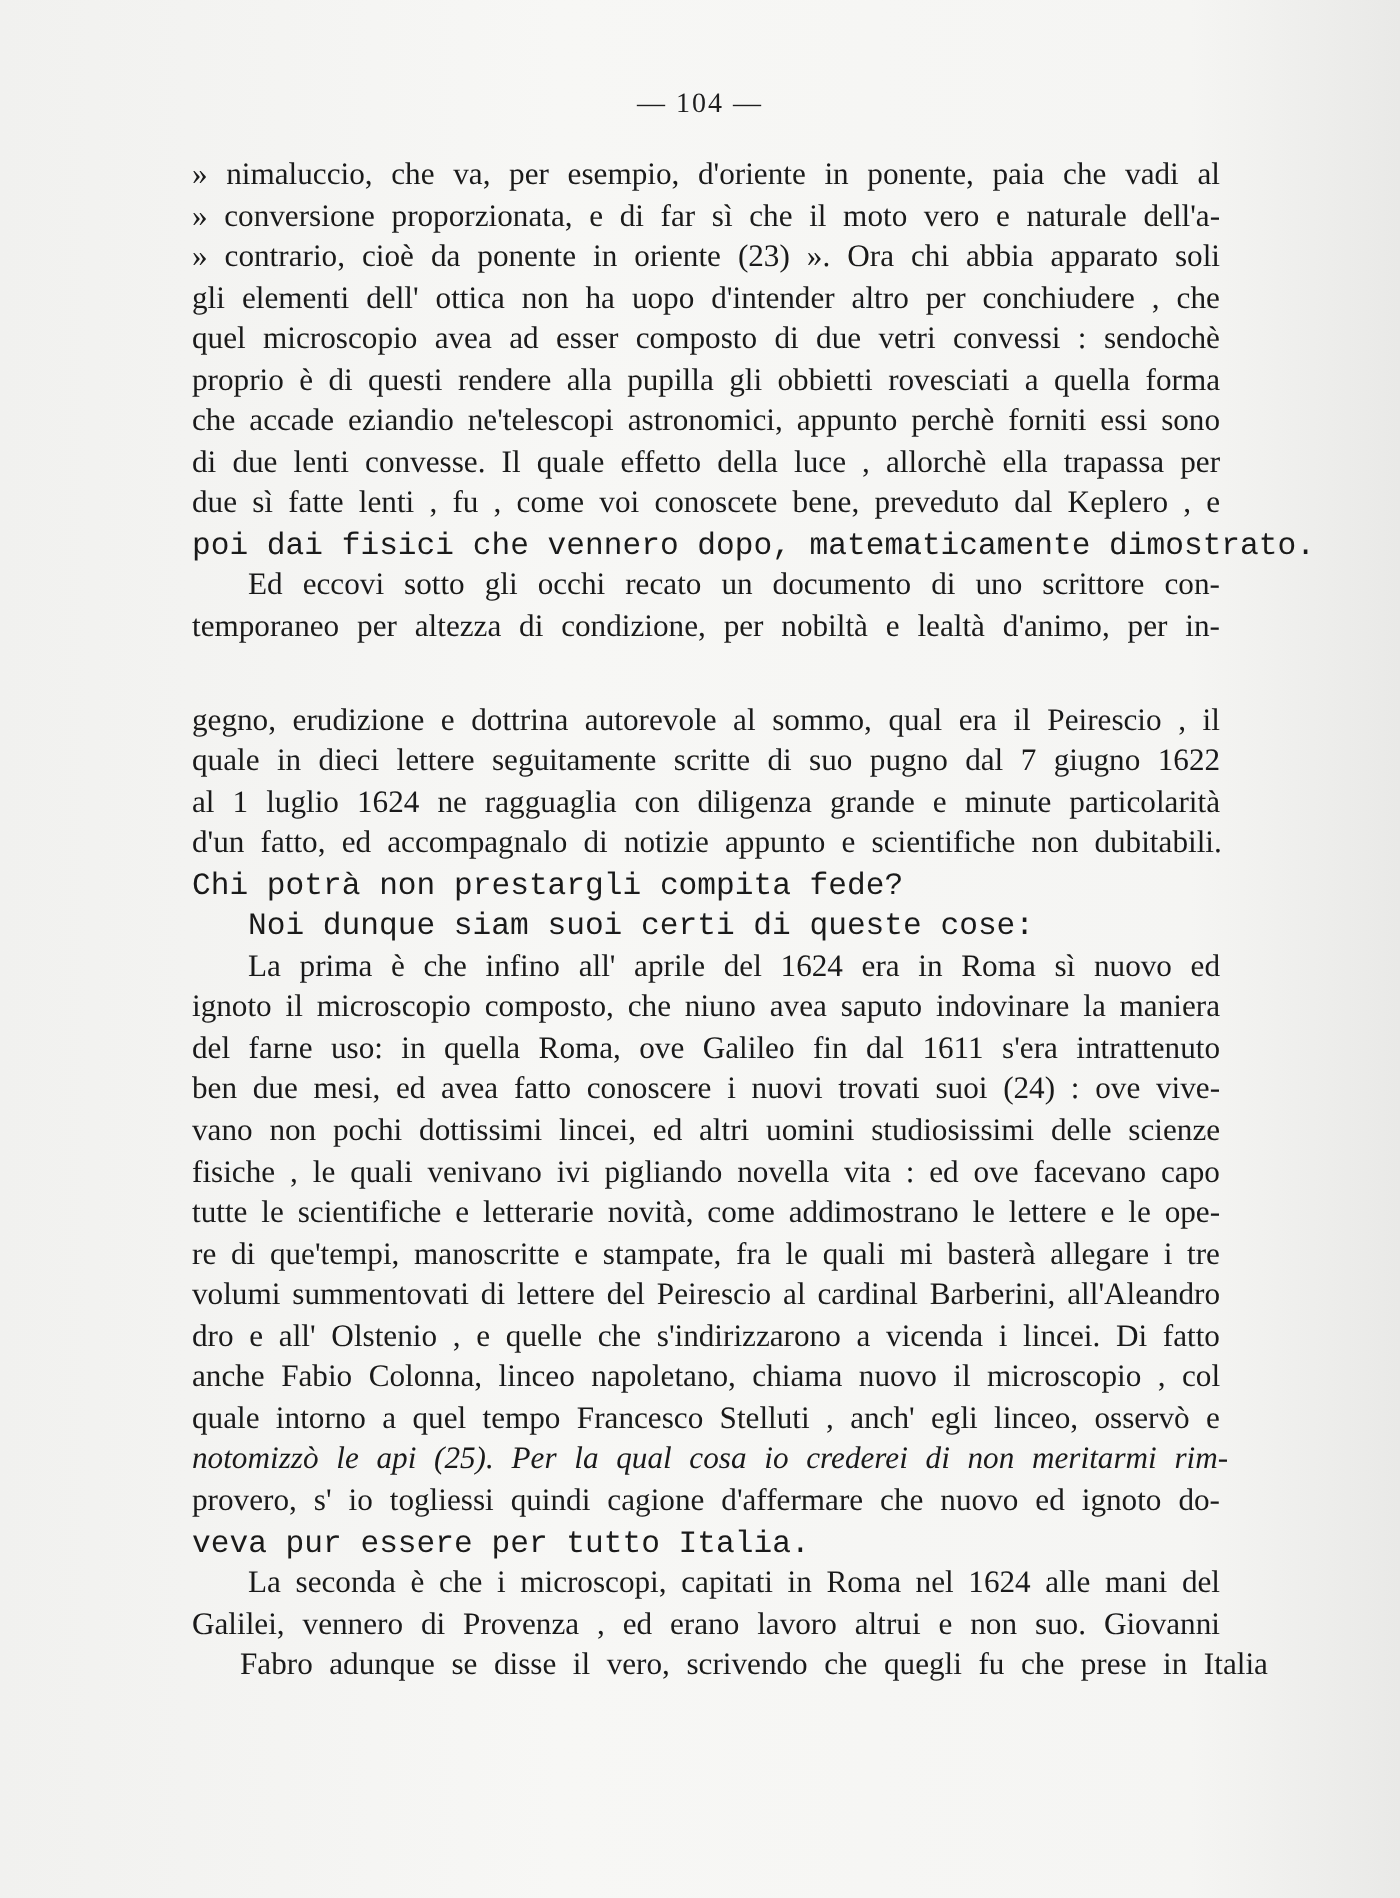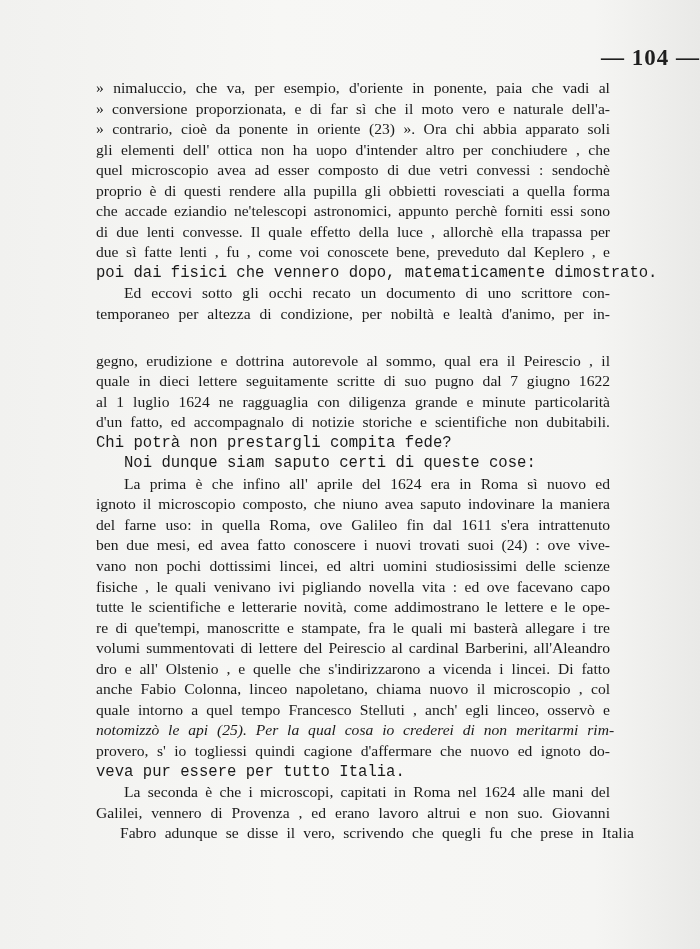--- a/index.html
+++ b/index.html
@@ -19,26 +19,25 @@
     .page {
       position: absolute;
       left: 0; top: 0;
       width: 700px; height: 949px;
     }
     .page-number {
       position: absolute;
       top: 45px;
       left: 0;
       width: 700px;
-      text-align: right;
-      font-size: 23px;
+      text-align: center;
+      font-size: 14px;
       letter-spacing: 1px;
       color: #1e1e1e;
       white-space: pre;
-      font-weight: bold;
     }
     .text-block {
       position: absolute;
       left: 96px;
       top: 78px;
       width: 514px;
     }
     .line {
       height: 20.55px;
       line-height: 20.55px;
@@ -70,23 +69,23 @@
       <div class="line" style="word-spacing: 3.79px; text-align-last: left;">proprio è di questi rendere alla pupilla gli obbietti rovesciati a quella forma</div>
       <div class="line" style="word-spacing: 3.11px; text-align-last: left;">che accade eziandio ne'telescopi astronomici, appunto perchè forniti essi sono</div>
       <div class="line" style="word-spacing: 4.16px; text-align-last: left;">di due lenti convesse. Il quale effetto della luce , allorchè ella trapassa per</div>
       <div class="line" style="word-spacing: 3.7px; text-align-last: left;">due sì fatte lenti , fu , come voi conoscete bene, preveduto dal Keplero , e</div>
       <div class="line last">poi dai fisici che vennero dopo, matematicamente dimostrato.</div>
       <div class="line indent" style="word-spacing: 6.11px; text-align-last: left;">Ed eccovi sotto gli occhi recato un documento di uno scrittore con-</div>
       <div class="line" style="word-spacing: 5.02px; text-align-last: left;">temporaneo per altezza di condizione, per nobiltà e lealtà d'animo, per in-</div>
       <div class="line" style="word-spacing: 4.4px; text-align-last: left; margin-top: 26px;">gegno, erudizione e dottrina autorevole al sommo, qual era il Peirescio , il</div>
       <div class="line" style="word-spacing: 4.8px; text-align-last: left;">quale in dieci lettere seguitamente scritte di suo pugno dal 7 giugno 1622</div>
       <div class="line" style="word-spacing: 5.12px; text-align-last: left;">al 1 luglio 1624 ne ragguaglia con diligenza grande e minute particolarità</div>
-      <div class="line" style="word-spacing: 4.18px; text-align-last: left;">d'un fatto, ed accompagnalo di notizie storiche e scientifiche non dubitabili.</div>
+      <div class="line" style="word-spacing: 4.18px; text-align-last: left;">d'un fatto, ed accompagnalo di notizie appunto e scientifiche non dubitabili.</div>
       <div class="line last">Chi potrà non prestargli compita fede?</div>
-      <div class="line indent last">Noi dunque siam saputo certi di queste cose:</div>
+      <div class="line indent last">Noi dunque siam suoi certi di queste cose:</div>
       <div class="line indent" style="word-spacing: 5.44px; text-align-last: left;">La prima è che infino all' aprile del 1624 era in Roma sì nuovo ed</div>
       <div class="line" style="word-spacing: 3.03px; text-align-last: left;">ignoto il microscopio composto, che niuno avea saputo indovinare la maniera</div>
       <div class="line" style="word-spacing: 5.3px; text-align-last: left;">del farne uso: in quella Roma, ove Galileo fin dal 1611 s'era intrattenuto</div>
       <div class="line" style="word-spacing: 3.96px; text-align-last: left;">ben due mesi, ed avea fatto conoscere i nuovi trovati suoi (24) : ove vive-</div>
       <div class="line" style="word-spacing: 4.5px; text-align-last: left;">vano non pochi dottissimi lincei, ed altri uomini studiosissimi delle scienze</div>
       <div class="line" style="word-spacing: 3.56px; text-align-last: left;">fisiche , le quali venivano ivi pigliando novella vita : ed ove facevano capo</div>
       <div class="line" style="word-spacing: 3.04px; text-align-last: left;">tutte le scientifiche e letterarie novità, come addimostrano le lettere e le ope-</div>
       <div class="line" style="word-spacing: 3.45px; text-align-last: left;">re di que'tempi, manoscritte e stampate, fra le quali mi basterà allegare i tre</div>
       <div class="line" style="word-spacing: 2.05px; text-align-last: left;">volumi summentovati di lettere del Peirescio al cardinal Barberini, all'Aleandro</div>
       <div class="line" style="word-spacing: 3.96px; text-align-last: left;">dro e all' Olstenio , e quelle che s'indirizzarono a vicenda i lincei. Di fatto</div>

